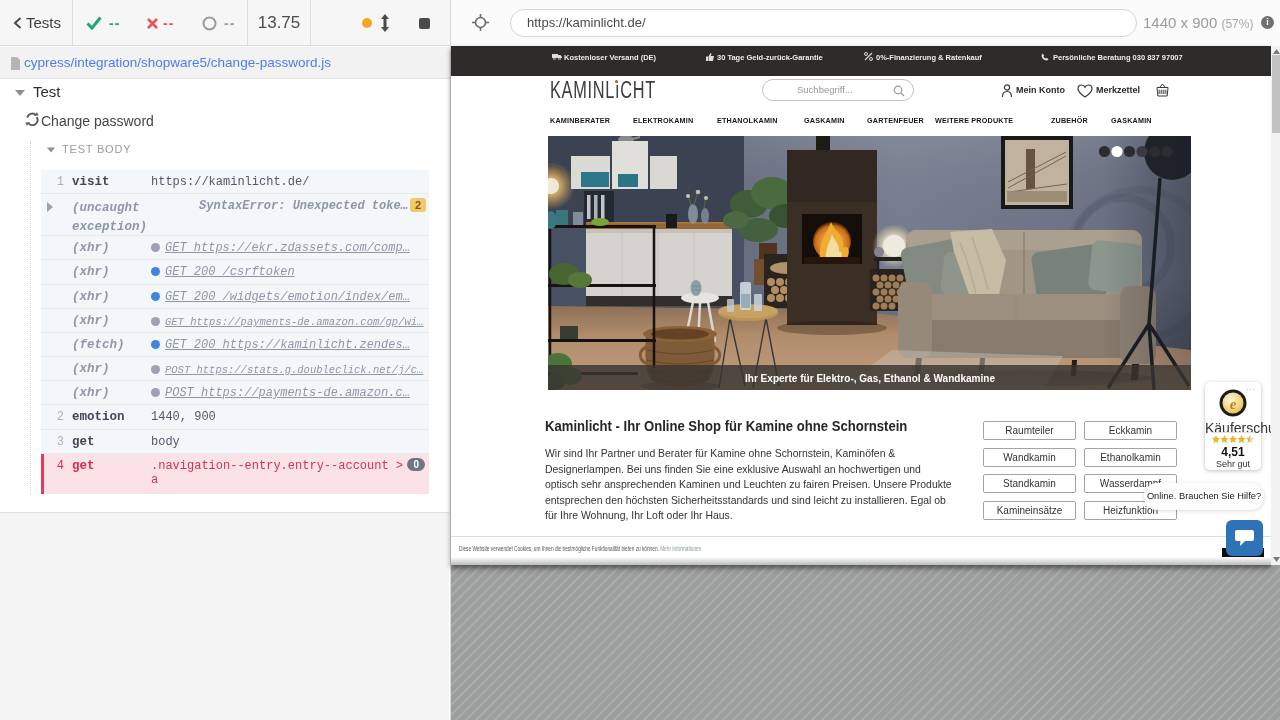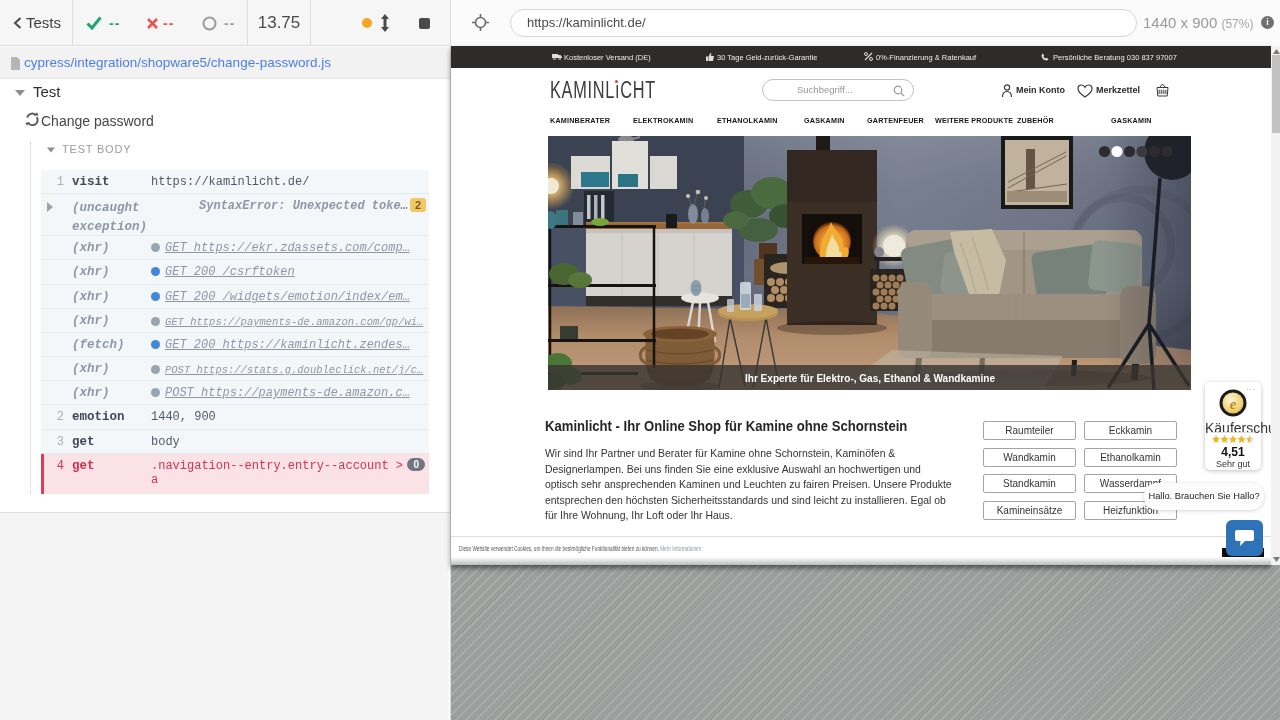--- a/index.html
+++ b/index.html
@@ -42,21 +42,21 @@
 #browserbar { position:absolute; left:0; top:0; width:830px; height:46px; background:#fbfbfb; }
 #urlbar { position:absolute; left:59px; top:9px; width:627px; height:28px; border:1px solid #d6d6d6; border-radius:14px; background:#fff; font-size:13px; color:#4a4a4a; line-height:26px; padding-left:16px; }
 #dims { position:absolute; left:692px; top:14px; font-size:15px; color:#9b9b9b; width:130px; }
 #stripes { position:absolute; left:0; top:565px; width:830px; height:155px;
   background:repeating-linear-gradient(135deg,#a9aba9 0 2px,#9c9e9d 2px 7px); }
 #site { position:absolute; left:0; top:46px; width:820px; height:519px; background:#fff; overflow:hidden; box-shadow:0 3px 5px rgba(0,0,0,.5); }
 #scrollbar { position:absolute; left:820px; top:46px; width:10px; height:519px; background:#f2f2f2; }
 #sb-thumb { position:absolute; left:1px; top:9px; width:8px; height:78px; background:#c2c2c2; }
 
 
-#uspbar { position:absolute; left:0; top:0; width:820px; height:22px; background:#2e2b2b; color:#eee; font-size:7.5px; }
+#uspbar { position:absolute; left:0; top:0; width:820px; height:30px; background:#2e2b2b; color:#eee; font-size:7.5px;font-weight:bold; }
 .uspitem { position:absolute; top:7px; white-space:nowrap; }
 #logo { position:absolute; left:99px; top:31px; font-size:23px; color:#3c3c3c; letter-spacing:1px; transform:scaleX(.71); transform-origin:left; white-space:nowrap; }
 #idot { position:absolute; left:163.5px; top:34px; width:3px; height:3px; border-radius:50%; background:#d2482e; }
 #search { position:absolute; left:311px; top:33px; width:152px; height:22px; border:1px solid #c3c3c3; border-radius:11px; color:#979797; font-size:9.5px; line-height:20px; padding-left:34px; }
 .hicon { position:absolute; top:38px; }
 .hlabel { position:absolute; top:39px; font-size:9px; color:#2a2a2a; }
 #nav { position:absolute; left:0; top:62px; width:820px; height:24px; font-size:7.2px; font-weight:bold; color:#161616; }
 .navitem { position:absolute; top:8px; letter-spacing:.2px; }
 #hero { position:absolute; left:97px; top:90px; width:643px; height:254px; }
 #h1 { position:absolute; left:94px; top:371px; font-size:15px; font-weight:bold; color:#262626; white-space:nowrap; transform:scaleX(.873); transform-origin:left; }
@@ -248,21 +248,21 @@
           <path d="M4.3 6.5 V11 M6.4 6.5 V11 M8.6 6.5 V11 M10.7 6.5 V11" stroke="#3a3a3a" stroke-width=".6"></path>
           <path d="M3 8 H12 M3.1 10 H11.9" stroke="#3a3a3a" stroke-width=".6"></path>
         </svg>
     <div id="nav">
       <span class="navitem" style="left:99px">KAMINBERATER</span>
       <span class="navitem" style="left:182px">ELEKTROKAMIN</span>
       <span class="navitem" style="left:266px">ETHANOLKAMIN</span>
       <span class="navitem" style="left:353px">GASKAMIN</span>
       <span class="navitem" style="left:416px">GARTENFEUER</span>
       <span class="navitem" style="left:484px">WEITERE PRODUKTE</span>
-      <span class="navitem" style="left:566px">ZUBEHÖR</span>
+      <span class="navitem" style="left:600px">ZUBEHÖR</span>
       <span class="navitem" style="left:660px">GASKAMIN</span>
     </div>
     <svg id="hero" viewBox="0 0 643 254">
       <defs>
         <radialGradient id="seal" cx=".4" cy=".35" r=".9">
               <stop offset="0%" stop-color="#fdf6dd"></stop>
               <stop offset="60%" stop-color="#f0cf6e"></stop>
               <stop offset="100%" stop-color="#d9ab35"></stop>
             </radialGradient>
         <linearGradient id="wall" x1="0" x2="1" y1="0" y2="0">
@@ -535,21 +535,21 @@
           <path d="M4 0 L5.2 2.8 L8 3.1 L6 5 L6.5 8 L4 6.5 L1.5 8 L2 5 L0 3.1 L2.8 2.8 Z"></path>
           <path transform="translate(8.5,0)" d="M4 0 L5.2 2.8 L8 3.1 L6 5 L6.5 8 L4 6.5 L1.5 8 L2 5 L0 3.1 L2.8 2.8 Z"></path>
           <path transform="translate(17,0)" d="M4 0 L5.2 2.8 L8 3.1 L6 5 L6.5 8 L4 6.5 L1.5 8 L2 5 L0 3.1 L2.8 2.8 Z"></path>
           <path transform="translate(25.5,0)" d="M4 0 L5.2 2.8 L8 3.1 L6 5 L6.5 8 L4 6.5 L1.5 8 L2 5 L0 3.1 L2.8 2.8 Z"></path>
         </g>
         <path transform="translate(34,0)" fill="url(#halfstar)" d="M4 0 L5.2 2.8 L8 3.1 L6 5 L6.5 8 L4 6.5 L1.5 8 L2 5 L0 3.1 L2.8 2.8 Z"></path>
       </svg>
       <div style="position:absolute;left:0;top:63px;width:56px;font-size:12px;font-weight:bold;color:#111;">4,51</div>
       <div style="position:absolute;left:0;top:77px;width:56px;font-size:9px;color:#333;">Sehr gut</div>
     </div>
-    <div id="tooltip">Hallo. Brauchen Sie Hallo?</div>
+    <div id="tooltip">Online. Brauchen Sie Hilfe?</div>
     <div id="blackbar"></div>
     <div id="chatbtn">
       <svg style="position:absolute;left:9px;top:10px" width="19" height="17" viewBox="0 0 19 17">
             <path d="M2 0 H17 Q19 0 19 2 V9 Q19 11 17 11 H10 L5 16 L5.5 11 H2 Q0 11 0 9 V2 Q0 0 2 0 Z" fill="#fff"></path>
           </svg>
     </div>
   </div>
   <div id="scrollbar">
     <div id="sb-thumb"></div>
     <svg class="abs" style="left:2px;top:3px" width="7" height="5" viewBox="0 0 7 5">

